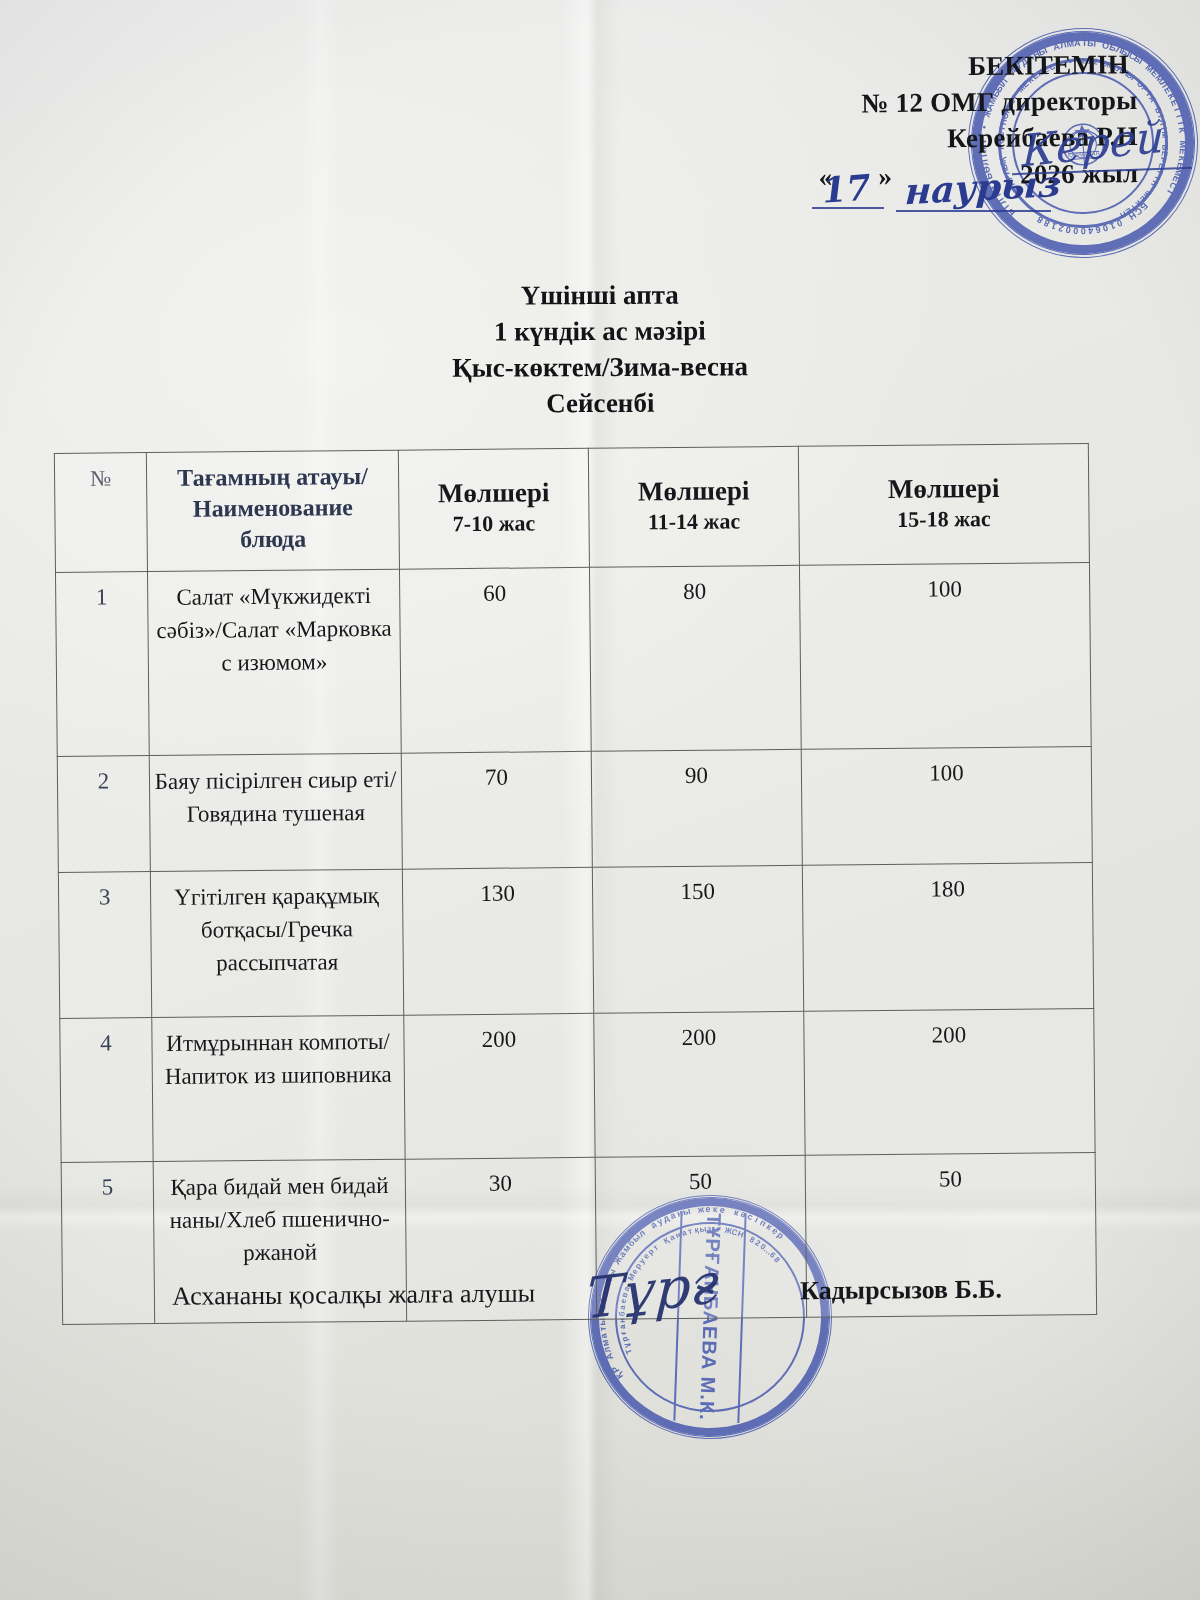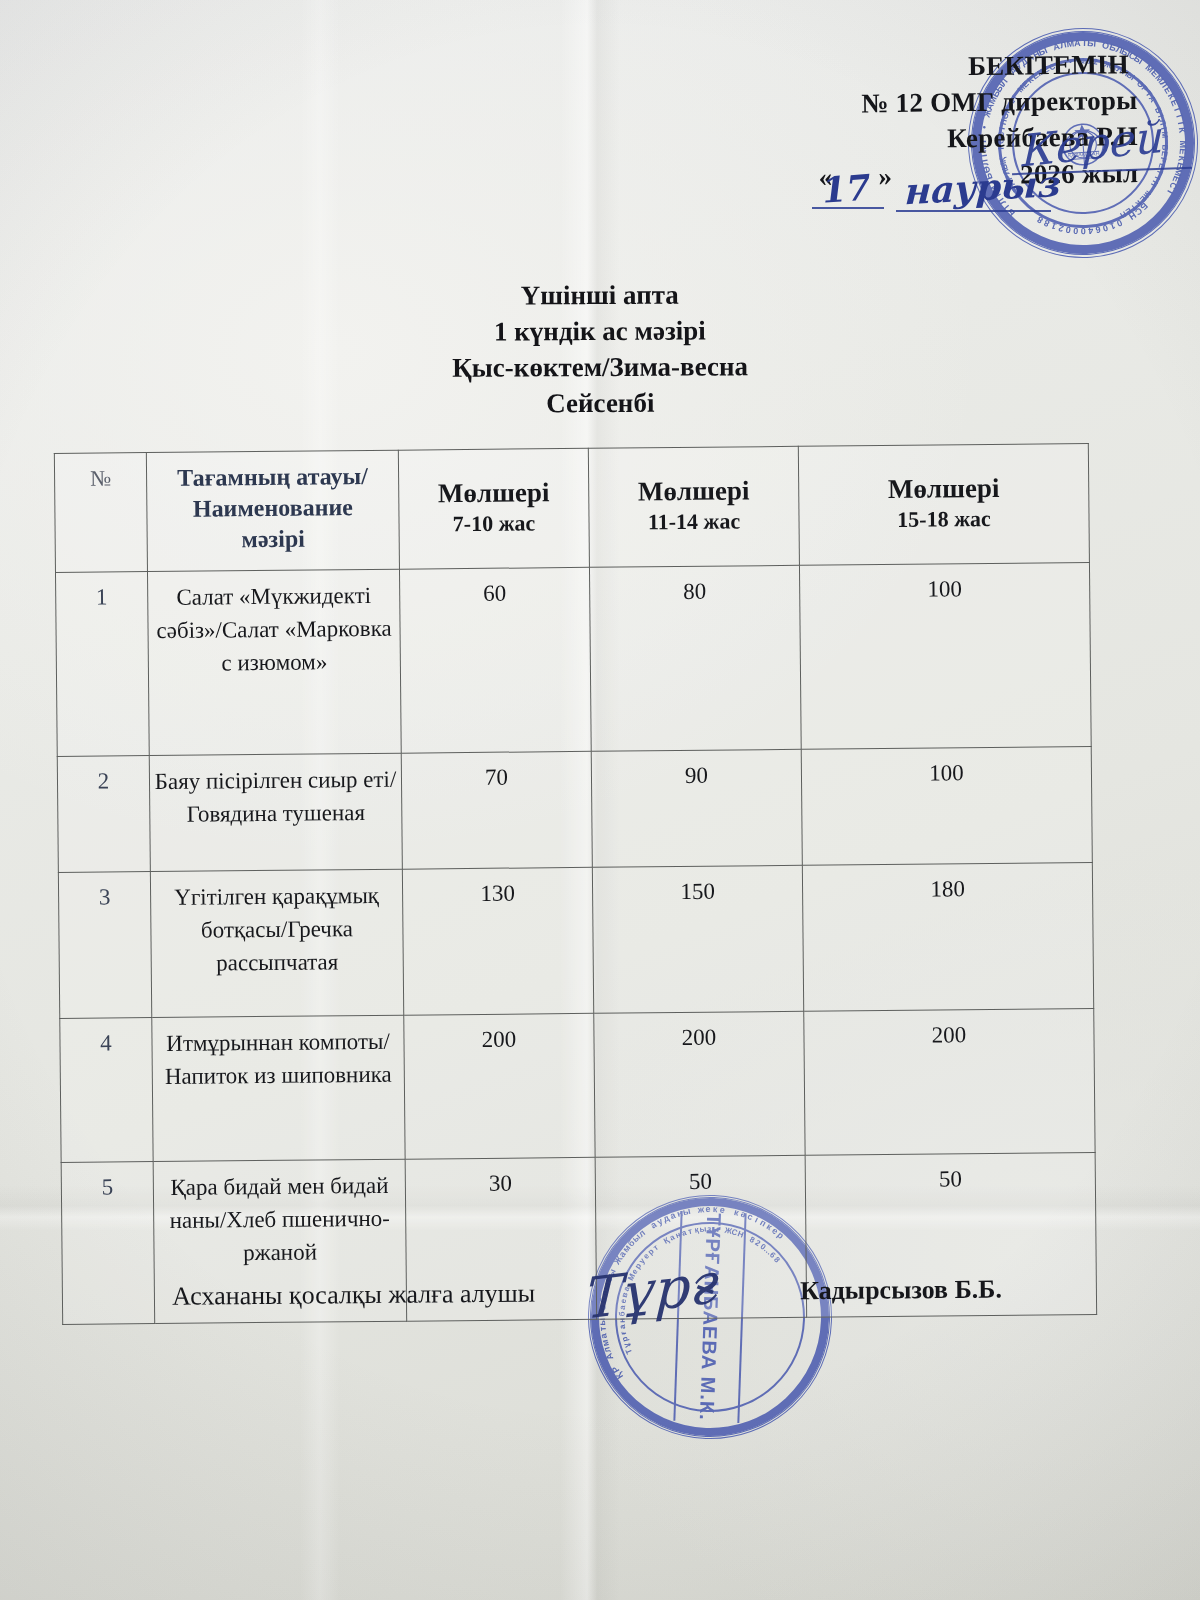--- a/index.html
+++ b/index.html
@@ -467,21 +467,21 @@
           <col class="w-a">
           <col class="w-b">
           <col class="w-c">
       </colgroup>
       <thead>
         <tr>
           <th class="c-num">№</th>
           <th class="c-name">
             <span>Тағамның атауы/</span><br>
             <span>Наименование</span><br>
-            <span>мәзірі</span>
+            <span>блюда</span>
           </th>
           <th>
             <span>Мөлшері</span>
             <span class="sub">7-10 жас</span>
           </th>
           <th>
             <span>Мөлшері</span>
             <span class="sub">11-14 жас</span>
           </th>
           <th>

